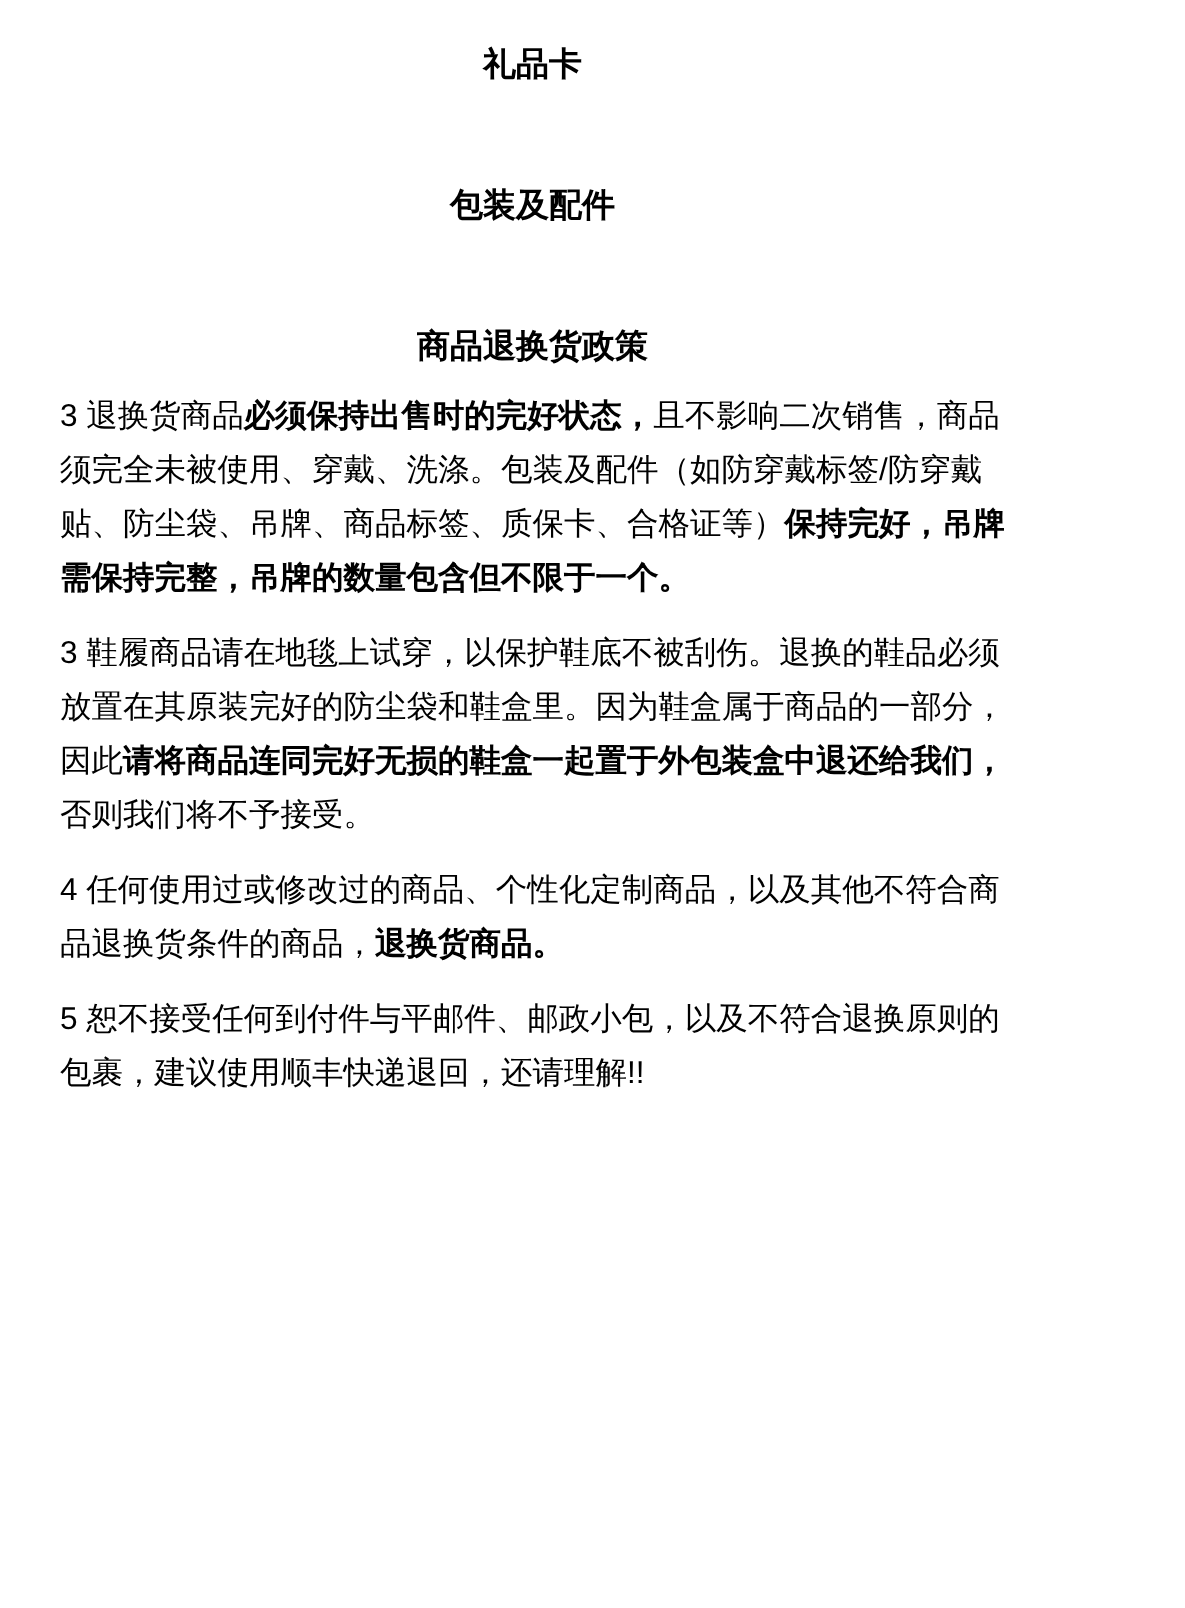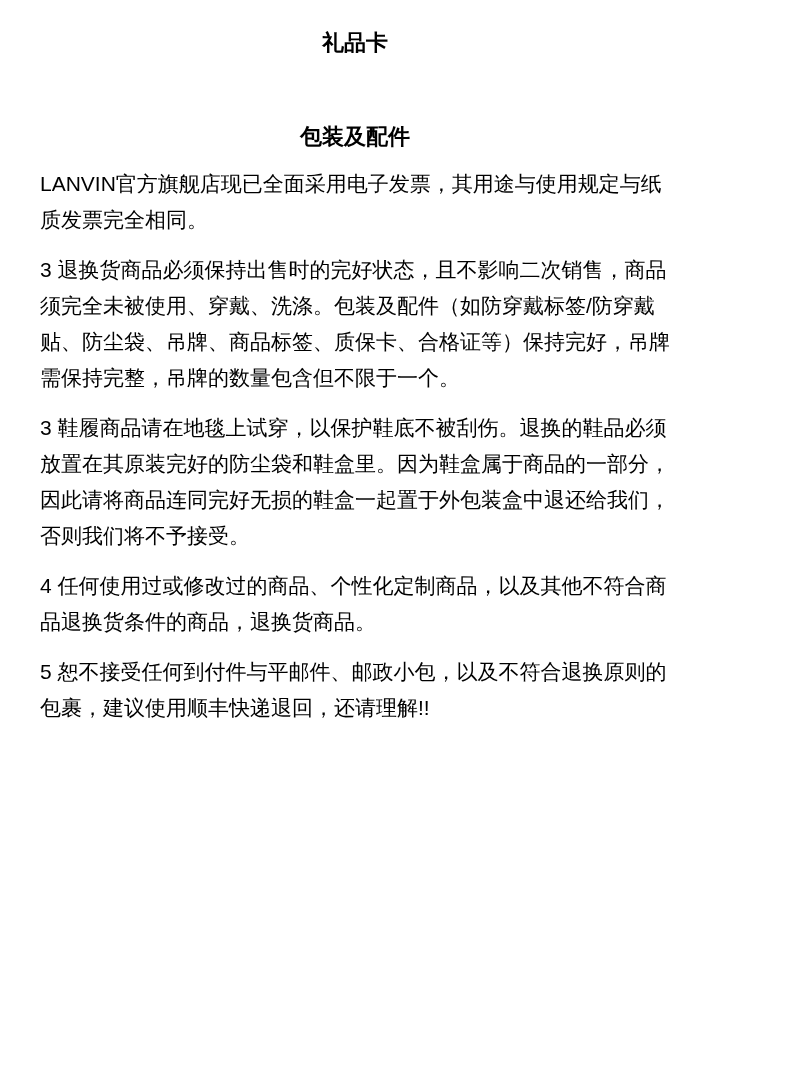--- a/index.html
+++ b/index.html
@@ -30,27 +30,27 @@
   .heading:first-child {
     margin-top: 28px;
   }
   .para {
     margin: 0 0 14px;
     text-align: left;
     
     line-break: anywhere;
   }
   .para b {
-    font-weight: 400;
+    font-weight: 700;
   }
 </style>
 </head>
 <body>
 
 <div class="doc" id="doc">
     <div class="heading">礼品卡</div>
     <div class="heading">包装及配件</div>
-    <p class="para"><span>LANVIN官方旗舰店现已全面采用电子发票，其用途与使用规定与纸质发票完全相同。</span></p>
+    <div class="heading">商品退换货政策</div>
     <p class="para"><span>3 退换货商品</span><b>必须保持出售时的完好状态，</b><span>且不影响二次销售，商品须完全未被使用、穿戴、洗涤。包装及配件（如防穿戴标签/防穿戴贴、防尘袋、吊牌、商品标签、质保卡、合格证等）</span><b>保持完好，吊牌需保持完整，吊牌的数量包含但不限于一个。</b></p>
     <p class="para"><span>3 鞋履商品请在地毯上试穿，以保护鞋底不被刮伤。退换的鞋品必须放置在其原装完好的防尘袋和鞋盒里。因为鞋盒属于商品的一部分，因此</span><b>请将商品连同完好无损的鞋盒一起置于外包装盒中退还给我们，</b><span>否则我们将不予接受。</span></p>
     <p class="para"><span>4 任何使用过或修改过的商品、个性化定制商品，以及其他不符合商品退换货条件的商品，</span><b>退换货商品。</b></p>
     <p class="para"><span>5 恕不接受任何到付件与平邮件、邮政小包，以及不符合退换原则的包裹，建议使用顺丰快递退回，还请理解!!</span></p>
   </div>
 
 </body></html>

